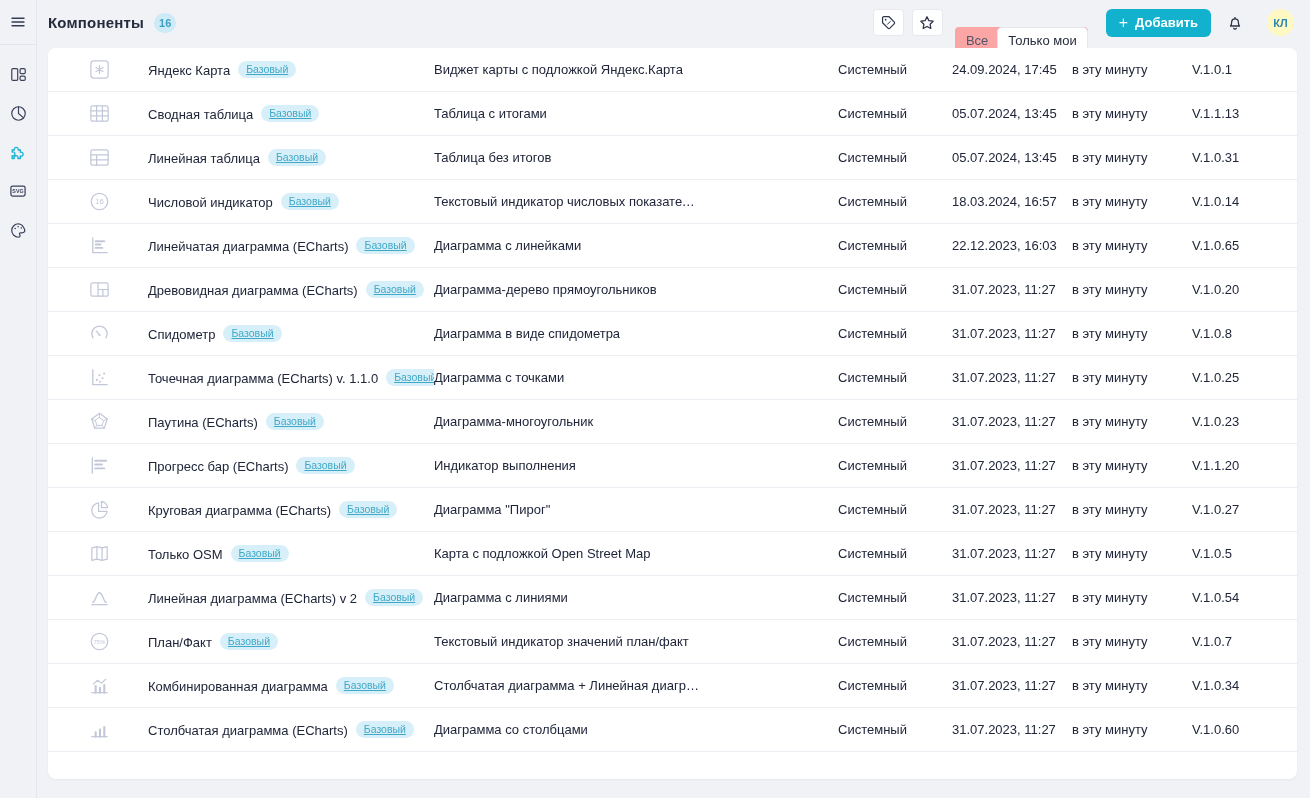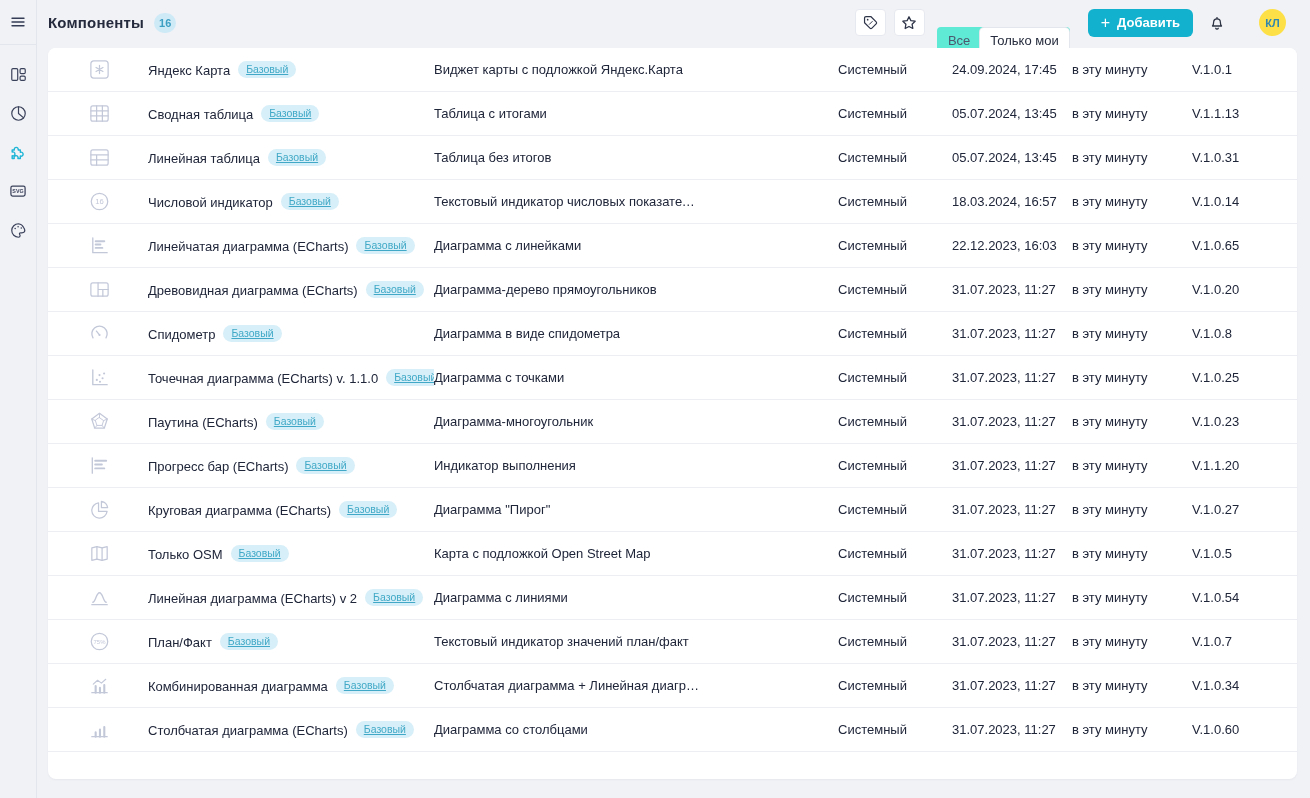--- a/index.html
+++ b/index.html
@@ -21,21 +21,21 @@
   .side-btn { width:28px; height:28px; display:flex; align-items:center; justify-content:center;
     cursor:pointer; border-radius:4px; color:#353c55; }
   .side-nav { display:flex; flex-direction:column; align-items:center; gap:13px; margin-top:16px; }
   .side-item { width:26px; height:26px; display:flex; align-items:center; justify-content:center;
     color:#3a415a; cursor:pointer; }
   .side-item.active { color:#1eb5d6; }
   .side-item svg, .side-btn svg { display:block; }
 
   
   .topbar {
-    position:absolute; left:37px; top:0; right:12px; height:45px;
+    position:absolute; left:37px; top:0; right:4px; height:45px;
     display:flex; align-items:center; padding:0 12px 0 11px;
   }
   .page-title { font-size:15px; font-weight:700; color:#252b3d; letter-spacing:.2px; }
   .count-badge {
     margin-left:10px; min-width:20px; height:20px; padding:0 5px; border-radius:10px;
     background:#cfeaf7; color:#3d9fc2; font-size:11px; font-weight:700;
     display:inline-flex; align-items:center; justify-content:center;
   }
   .topbar-right { margin-left:auto; display:flex; align-items:center; gap:8px; }
   .search-box {
@@ -45,39 +45,39 @@
   .search-box input {
     border:none; outline:none; background:transparent; font-size:13px; width:100%;
     font-family:"Liberation Sans", sans-serif; color:#232a3b;
   }
   .search-box input::placeholder { color:#a0a7b8; }
   .icon-btn {
     width:31px; height:27px; background:#fff; border:1px solid #e7e9f0; border-radius:4px;
     display:flex; align-items:center; justify-content:center; color:#2f3549; cursor:pointer;
   }
   .seg-toggle {
-    height:28px; background:#5eead4; border-radius:4px; display:flex; align-items:flex-start;
+    height:28px; background:#fca5a5; border-radius:4px; display:flex; align-items:flex-start;
     font-size:13px; padding:1px; margin-left:4px;margin-top:36px;
   }
   .seg-opt { padding:0 10px; height:26px; display:flex; align-items:center; border-radius:4px;
     color:#4d576e; cursor:pointer; }
   .seg-opt.selected { background:#fff; color:#262c3d; box-shadow:0 0 0 1px #e3e6ec; }
   .add-btn {
     height:28px; margin-left:10px; padding:0 13px; border:none; border-radius:6px;
     background:#12b1ce; color:#fff; font-size:13px; font-weight:700;
     display:flex; align-items:center; gap:7px; cursor:pointer;
     font-family:"Liberation Sans", sans-serif;
   }
   .add-btn .plus { font-size:16px; font-weight:400; line-height:1; }
   .bell-wrap { width:28px; height:28px; display:flex; align-items:center; justify-content:center;
     color:#2e3444; cursor:pointer; margin-left:2px; }
   .avatar {
-    width:27px; height:27px; border-radius:50%; background:#fde047; color:#2f87b0;
+    width:27px; height:27px; border-radius:50%; background:#fef9c3; color:#2f87b0;
     font-size:11px; font-weight:700; display:flex; align-items:center; justify-content:center;
-    cursor:pointer; margin-left:20px;
+    cursor:pointer; margin-left:10px;
   }
 
   
   .card {
     position:absolute; left:48px; top:48px; width:1249px; height:731px;
     background:#fff; border-radius:8px; overflow:hidden;
     box-shadow:0 1px 2px rgba(30,40,70,.05);
   }
   .grid-row {
     display:grid;

